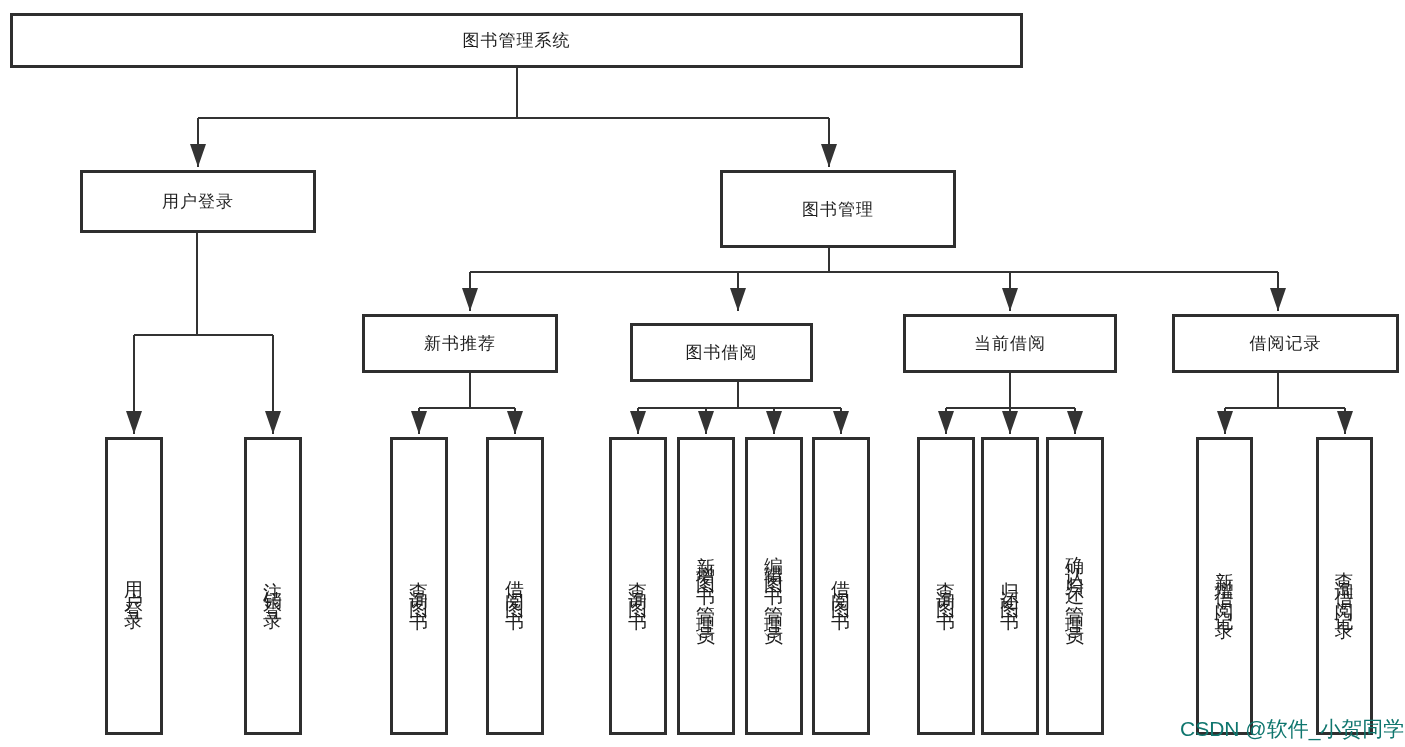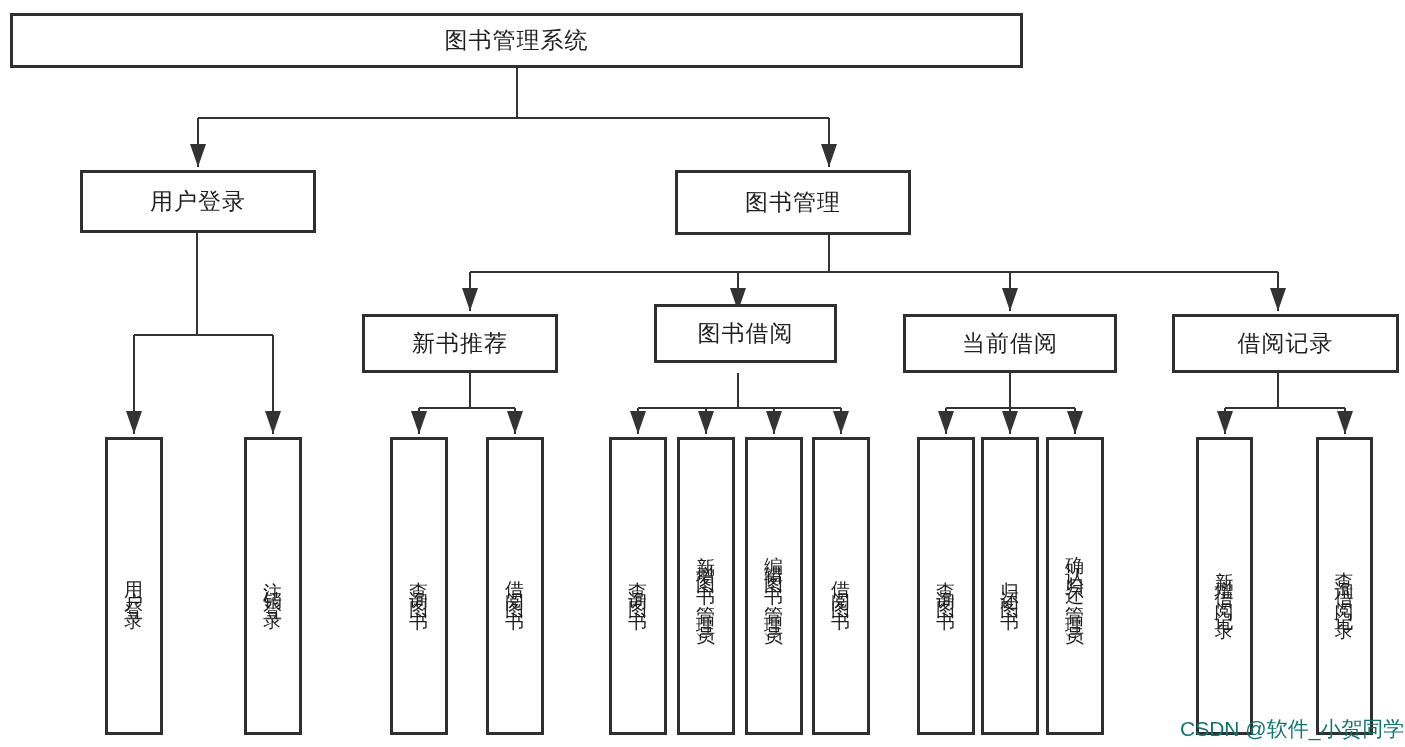--- a/index.html
+++ b/index.html
@@ -12,37 +12,37 @@
   }
   svg.wires{position:absolute;left:0;top:0;width:1405px;height:747px;pointer-events:none;}
   .box{
     position:absolute;
     box-sizing:border-box;
     border:3px solid #2f2f2f;
     background:#ffffff;
     display:flex;align-items:center;justify-content:center;
     color:#1f1f1f;
   }
-  .hbox{font-size:23px;letter-spacing:1px;}
+  .hbox{font-size:17px;letter-spacing:1px;}
   .vbox{width:58px;top:437px;height:298px;}
   .vbox .vtext{
     writing-mode:vertical-rl;
     text-orientation:mixed;
     font-size:19px;
     letter-spacing:10px;
     line-height:1;
     color:#1f1f1f;
     white-space:nowrap;
   }
   
   #b-root   {left:10px;  top:13px;  width:1013px; height:55px;}
   #b-login  {left:80px;  top:170px; width:236px;  height:63px;}
-  #b-mgmt   {left:675px; top:170px; width:236px;  height:65px;}
+  #b-mgmt   {left:720px; top:170px; width:236px;  height:78px;}
   #b-newrec {left:362px; top:314px; width:196px;  height:59px;}
-  #b-borrow {left:630px; top:304px; width:183px;  height:59px;margin-left:24px;}
+  #b-borrow {left:630px; top:323px; width:183px;  height:59px;}
   #b-current{left:903px; top:314px; width:214px;  height:59px;}
   #b-records{left:1172px;top:314px; width:227px;  height:59px;}
   #l-user-login{left:105px;}
   #l-logout    {left:244px;}
   #l-q1        {left:390px;}
   #l-b1        {left:486px;}
   #l-q2        {left:609px;}
   #l-add-book  {left:677px;}
   #l-edit-book {left:745px;}
   #l-b2        {left:812px;}

